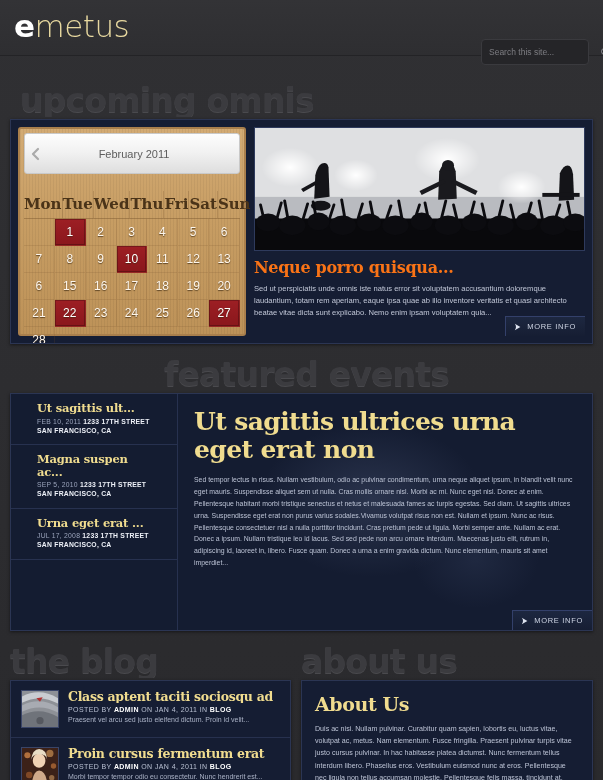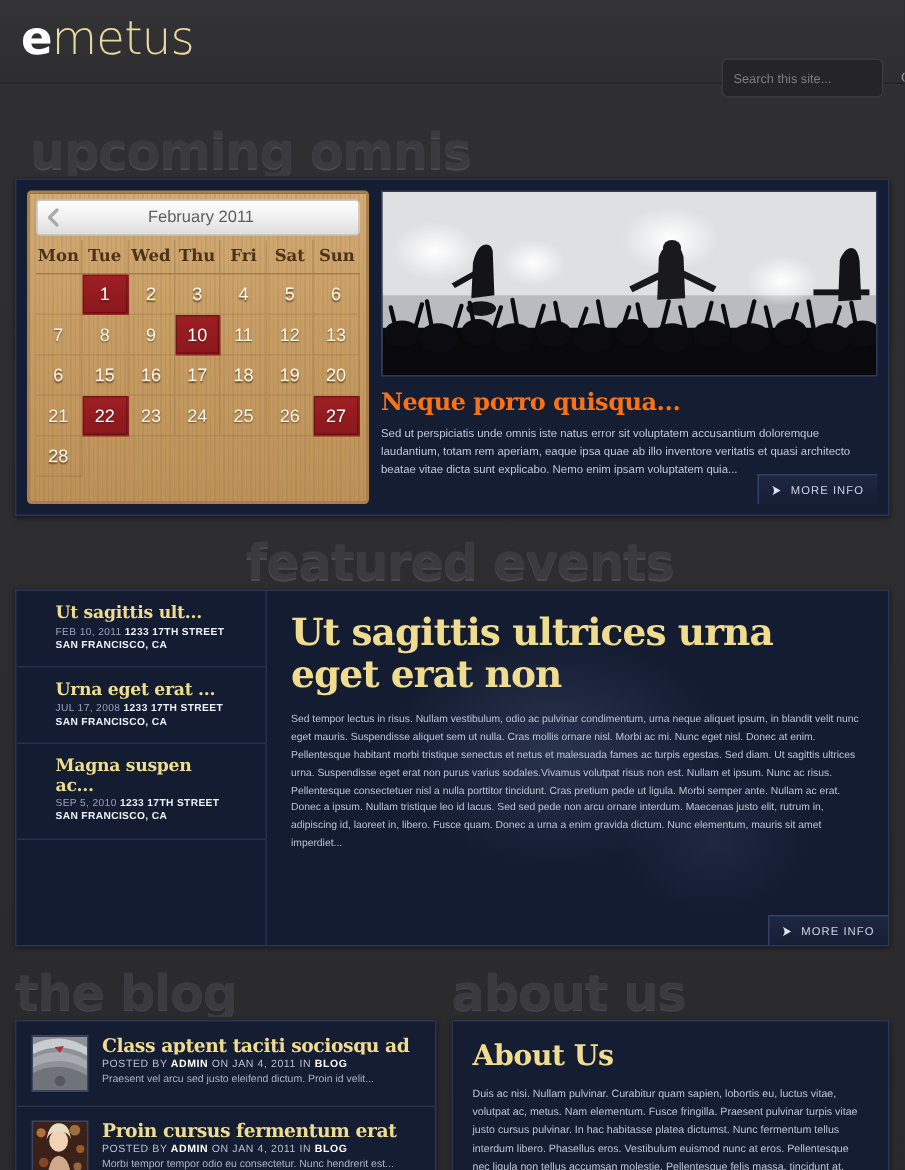--- a/index.html
+++ b/index.html
@@ -103,47 +103,47 @@
     width: 228px;
     background:
       repeating-linear-gradient(90deg, rgba(0,0,0,.05) 0 1px, rgba(255,255,255,0) 1px 3px),
       linear-gradient(180deg,#d3ab74 0%,#c79d63 45%,#bd9258 100%);
     border: 2px solid #a97f4c;
     border-radius: 3px;
     padding: 4px;
     flex: 0 0 228px;
   }
   .cal-head {
-    height: 24px;
+    height: 41px;
     background: linear-gradient(180deg,#fdfdfd 0%,#f1f1f1 48%,#dedede 100%);
     border: 1px solid #c9c9c9;
     border-radius: 3px;
     display: flex; align-items: center;
     position: relative;
-    margin-bottom: 3px;
+    margin-bottom: 17px;
   }
   .cal-prev {
     width: 22px; display:flex; align-items:center; justify-content:center;
     cursor: pointer;
   }
   .cal-month {
     flex: 1; text-align: center;
     font-size: 11px; color: #5d5d5d;
     font-family: "Liberation Sans", sans-serif;
     padding-right: 18px;
   }
   .cal-dow {
     display: grid; grid-template-columns: repeat(7,1fr);
     border-bottom: 1px solid rgba(120,85,45,.45);
   }
   .cal-dow div {
     text-align: center;
     font-family: "DejaVu Serif", serif;
     font-weight: 700;
-    font-size: 11px;
+    font-size: 15px;
     color: #4a3318;
     padding: 4px 0 5px;
     border-right: 1px solid rgba(120,85,45,.25);
   }
   .cal-dow div:last-child { border-right: 0; }
   .cal-grid { display: grid; grid-template-columns: repeat(7,1fr); }
   .cal-grid div {
     height: 27px;
     display: flex; align-items: center; justify-content: center;
     font-size: 12px;
@@ -480,26 +480,26 @@
 <div>
   <div class="sec-title" id="featured-title">featured events</div>
 
   <div class="panel featured-panel">
     <div class="feat-list" id="feat-list">
         <div class="feat-item">
           <h4>Ut sagittis ult...</h4>
           <div class="feat-meta"><span class="date">FEB 10, 2011</span> <span class="addr">1233 17TH STREET SAN FRANCISCO, CA</span></div>
         </div>
         <div class="feat-item">
+          <h4>Magna suspen ac...</h4>
+          <div class="feat-meta"><span class="date">SEP 5, 2010</span> <span class="addr">1233 17TH STREET SAN FRANCISCO, CA</span></div>
+        </div>
+        <div class="feat-item">
           <h4>Urna eget erat ...</h4>
           <div class="feat-meta"><span class="date">JUL 17, 2008</span> <span class="addr">1233 17TH STREET SAN FRANCISCO, CA</span></div>
-        </div>
-        <div class="feat-item">
-          <h4>Magna suspen ac...</h4>
-          <div class="feat-meta"><span class="date">SEP 5, 2010</span> <span class="addr">1233 17TH STREET SAN FRANCISCO, CA</span></div>
         </div>
       </div>
 
     <div class="feat-detail">
       <h2>Ut sagittis ultrices urna eget erat non</h2>
       <div class="feat-body">Sed tempor lectus in risus. Nullam vestibulum, odio ac pulvinar condimentum, urna neque aliquet ipsum, in blandit velit nunc eget mauris. Suspendisse aliquet sem ut nulla. Cras mollis ornare nisl. Morbi ac mi. Nunc eget nisl. Donec at enim. Pellentesque habitant morbi tristique senectus et netus et malesuada fames ac turpis egestas. Sed diam. Ut sagittis ultrices urna. Suspendisse eget erat non purus varius sodales.Vivamus volutpat risus non est. Nullam et ipsum. Nunc ac risus. Pellentesque consectetuer nisl a nulla porttitor tincidunt. Cras pretium pede ut ligula. Morbi semper ante. Nullam ac erat. Donec a ipsum. Nullam tristique leo id lacus. Sed sed pede non arcu ornare interdum. Maecenas justo elit, rutrum in, adipiscing id, laoreet in, libero. Fusce quam. Donec a urna a enim gravida dictum. Nunc elementum, mauris sit amet imperdiet...</div>
     </div>
 
     <div class="more-info">
       <svg class="arrow" viewBox="0 0 10 10">

